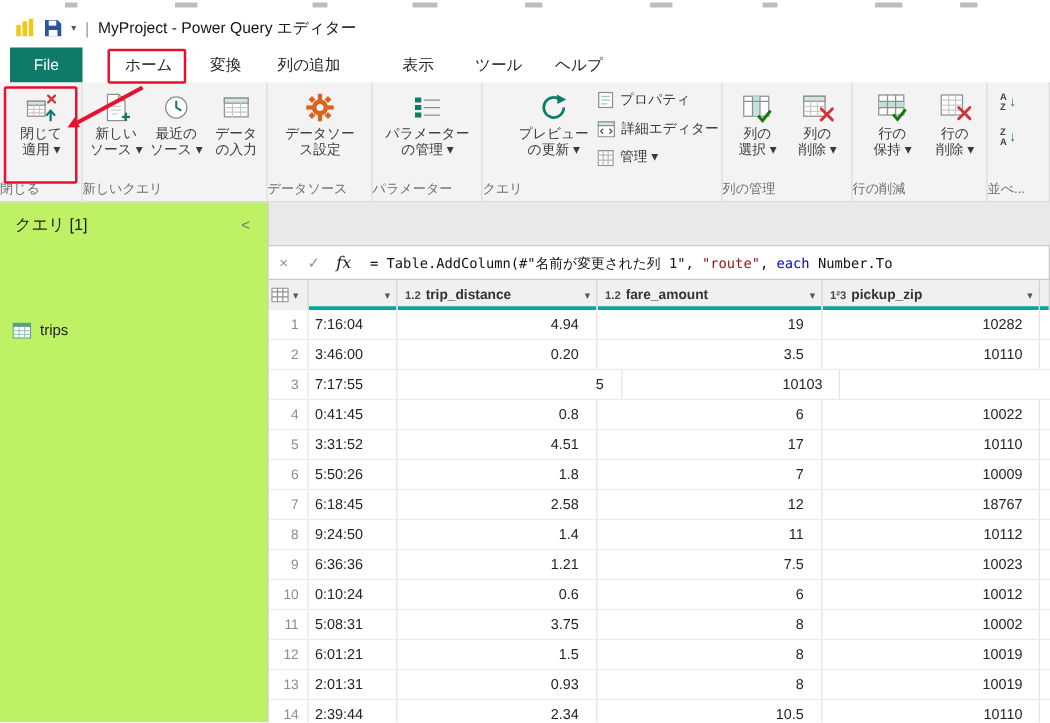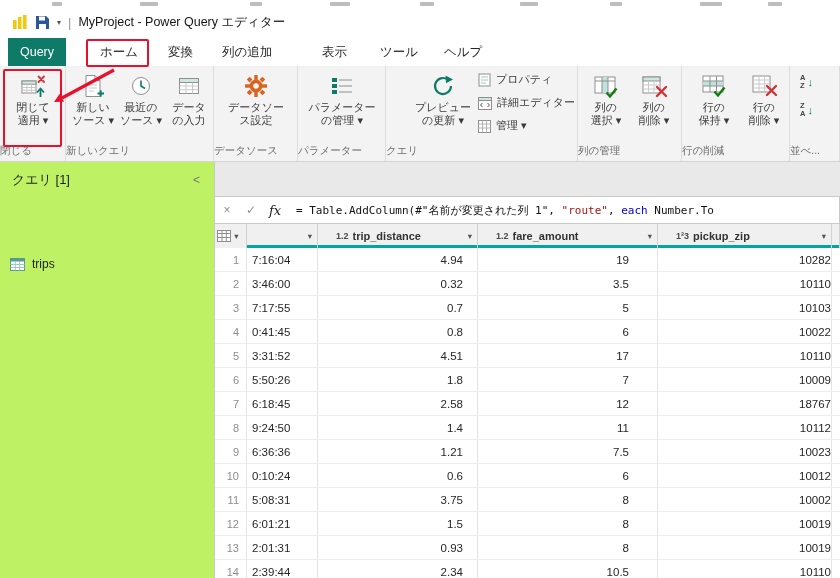--- a/index.html
+++ b/index.html
@@ -53,30 +53,30 @@
   .fx{font-family:"DejaVu Serif","Liberation Serif",serif;font-style:italic;font-size:13px;color:#222}
   #formula{margin-left:9px;font-family:"DejaVu Sans Mono","Liberation Mono",monospace;font-size:11px;color:#111;white-space:nowrap;overflow:hidden}
   .fstr{color:#a31515}
   .fkw{color:#0000d4}
 
   
   #grid{position:absolute;left:215px;top:224px;width:625px;height:354px;background:#fff;overflow:hidden}
   #thead{display:flex;height:24px;background:#f0f0f0}
   .th{position:relative;display:flex;align-items:center;border-right:1px solid #d2d2d2;box-shadow:inset 0 -3px 0 #00a79b;font-weight:bold;font-size:11px;color:#333;overflow:hidden;flex:0 0 auto;cursor:default}
   .th.corner{box-shadow:none;justify-content:center;gap:3px}
-  .ticon{font-size:9px;color:#4a4a4a;margin:0 4px 0 18px;font-weight:bold}
+  .ticon{font-size:9px;color:#4a4a4a;margin:0 4px 0 6px;font-weight:bold}
   .tname{white-space:nowrap;overflow:hidden}
   .fdrop{margin-left:auto;margin-right:5px;font-size:8.5px;color:#555;flex:0 0 auto}
   .trow{display:flex;height:24px;border-bottom:1px solid #ececec;font-size:11.5px;color:#262626;background:#fff}
   .c{display:flex;align-items:center;border-right:1px solid #e4e4e4;flex:0 0 auto;overflow:hidden}
   .rn{width:32px;justify-content:flex-end;padding-right:7px;color:#8c8c8c;font-size:11px}
   .ct{width:71px;padding-left:5px}
   .cd{width:160px;justify-content:flex-end;padding-right:14px}
-  .cf{width:180px;justify-content:flex-end;padding-right:28px}
-  .cz{width:174px;justify-content:flex-end;}
+  .cf{width:180px;justify-content:flex-end;padding-right:14px}
+  .cz{width:174px;justify-content:flex-end;padding-right:13px}
   .w-corner{width:32px}.w-time{width:71px}.w-d{width:160px}.w-f{width:180px}.w-z{width:174px}.w-sliver{width:8px}
 </style>
 </head>
 <body>
 
 <div id="screen">
 
   <div id="topstrip">
     <i style="left:52px;width:10px"></i>
       <i style="left:140px;width:18px"></i>
@@ -103,21 +103,21 @@
           <rect x="4" y="9" width="7" height="5" fill="#fff"></rect>
           <rect x="4" y="1.5" width="6" height="4" fill="#fff"></rect>
         </svg>
     </span>
     <span class="qa-caret">▾</span>
     <span class="tsep">|</span>
     <span class="ttitle">MyProject - Power Query エディター</span>
   </div>
 
   <div id="tabrow">
-    <div class="filetab">Query</div>
+    <div class="filetab">File</div>
     <div class="rtab" style="left:92px">ホーム</div>
     <div class="rtab" style="left:160px">変換</div>
     <div class="rtab" style="left:214px">列の追加</div>
     <div class="rtab" style="left:314px">表示</div>
     <div class="rtab" style="left:372px">ツール</div>
     <div class="rtab" style="left:436px">ヘルプ</div>
   </div>
 
   <div id="ribbon">
 
@@ -412,29 +412,28 @@
           <div class="c rn">1</div>
           <div class="c ct">7:16:04</div>
           <div class="c cd">4.94</div>
           <div class="c cf">19</div>
           <div class="c cz">10282</div>
         </div>
 
         <div class="trow">
           <div class="c rn">2</div>
           <div class="c ct">3:46:00</div>
-          <div class="c cd">0.32</div>
+          <div class="c cd">0.20</div>
           <div class="c cf">3.5</div>
           <div class="c cz">10110</div>
         </div>
 
         <div class="trow">
           <div class="c rn">3</div>
           <div class="c ct">7:17:55</div>
-          <div class="c cd">0.7</div>
           <div class="c cf">5</div>
           <div class="c cz">10103</div>
         </div>
 
         <div class="trow">
           <div class="c rn">4</div>
           <div class="c ct">0:41:45</div>
           <div class="c cd">0.8</div>
           <div class="c cf">6</div>
           <div class="c cz">10022</div>

